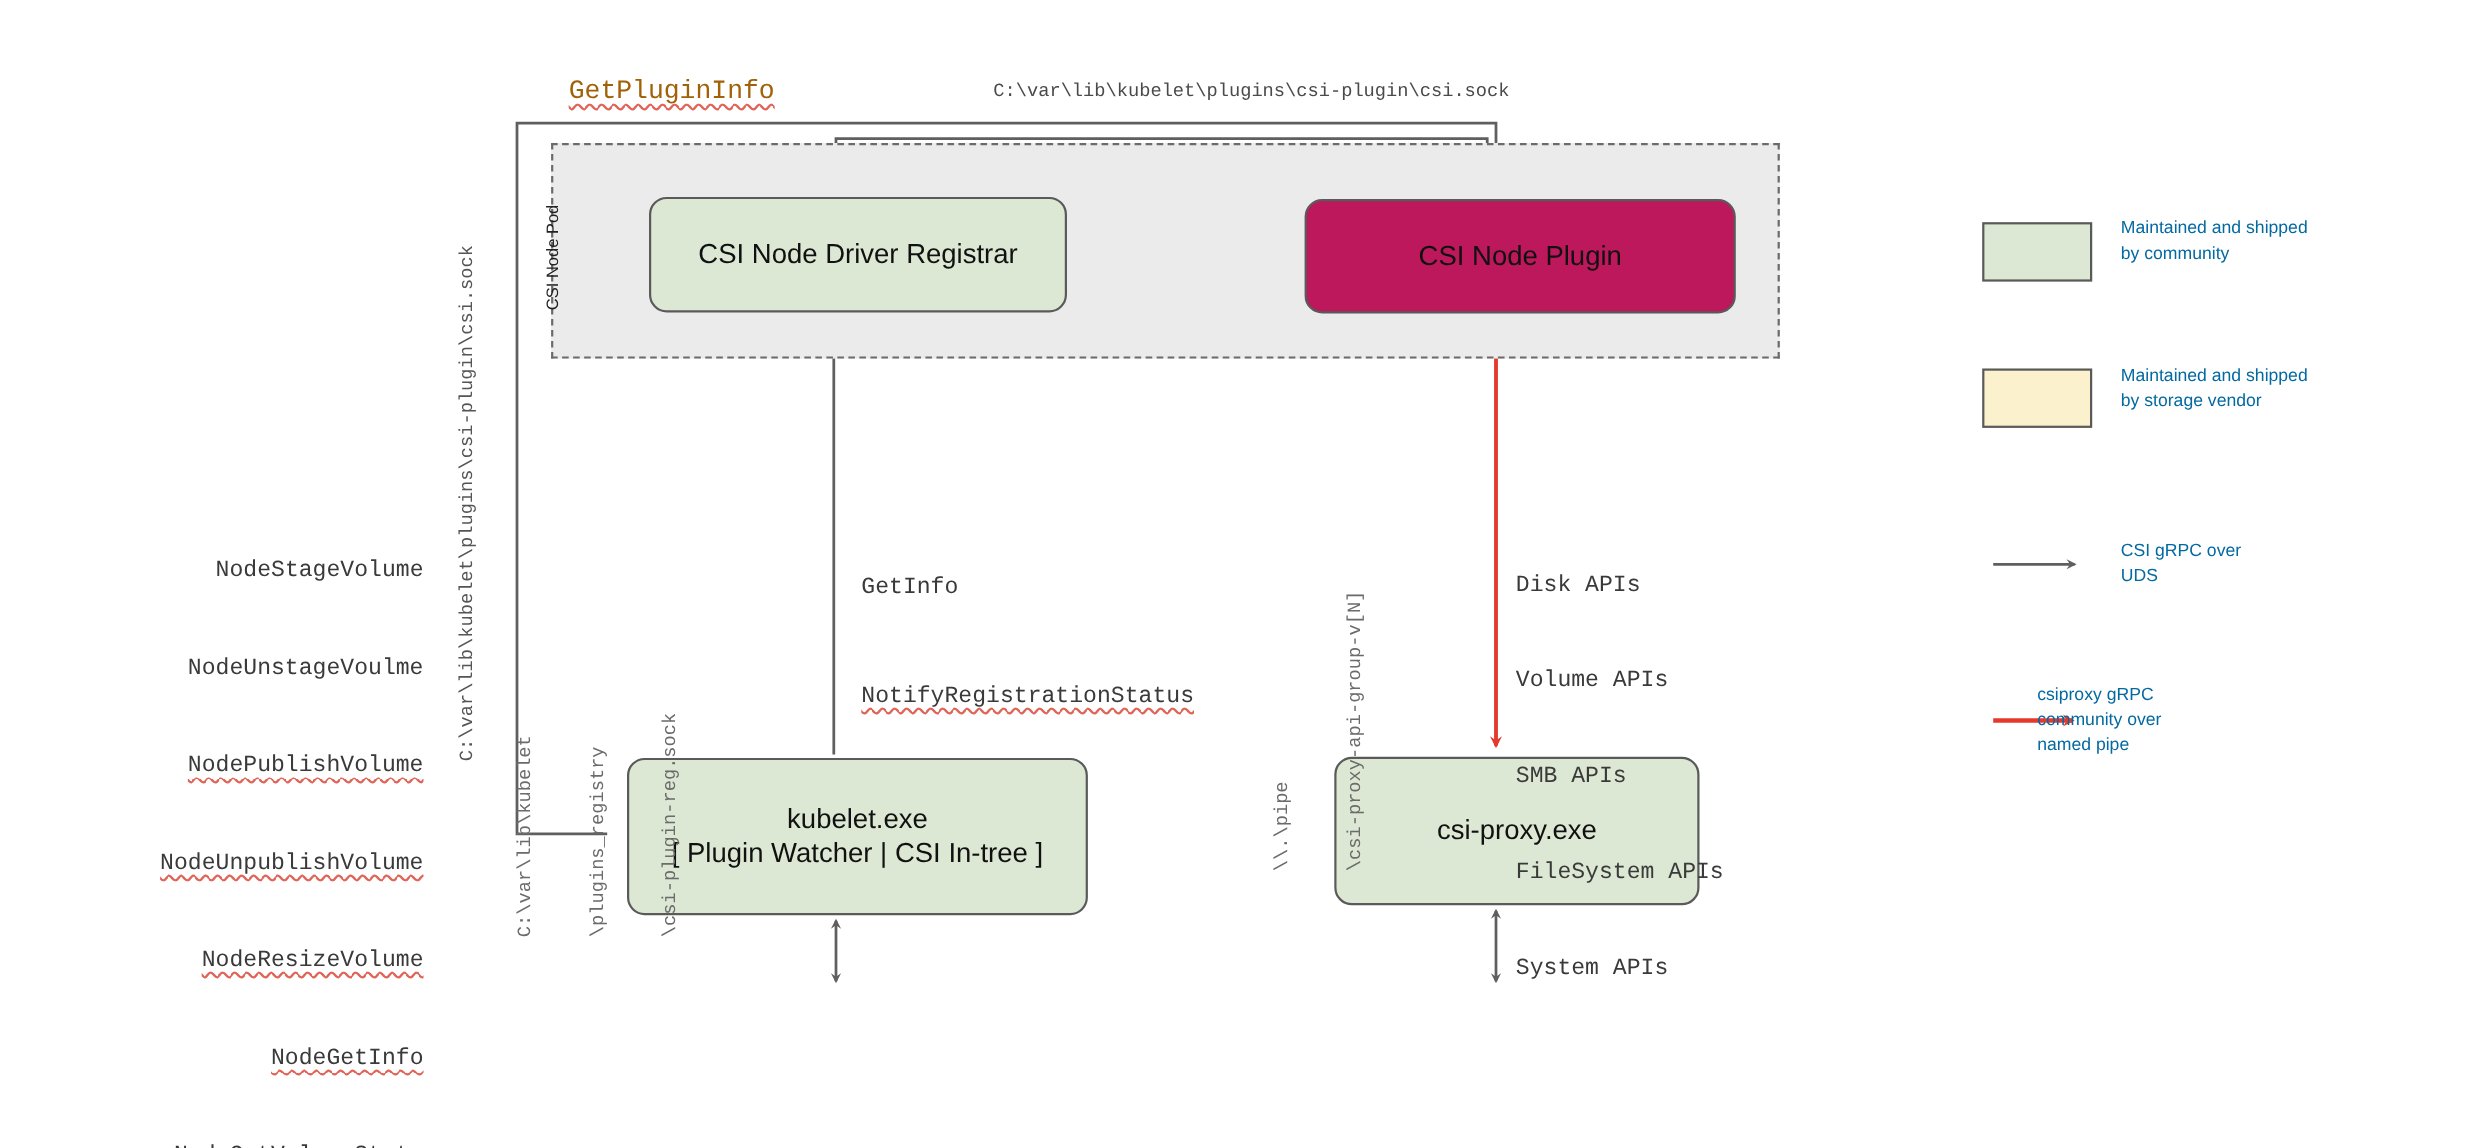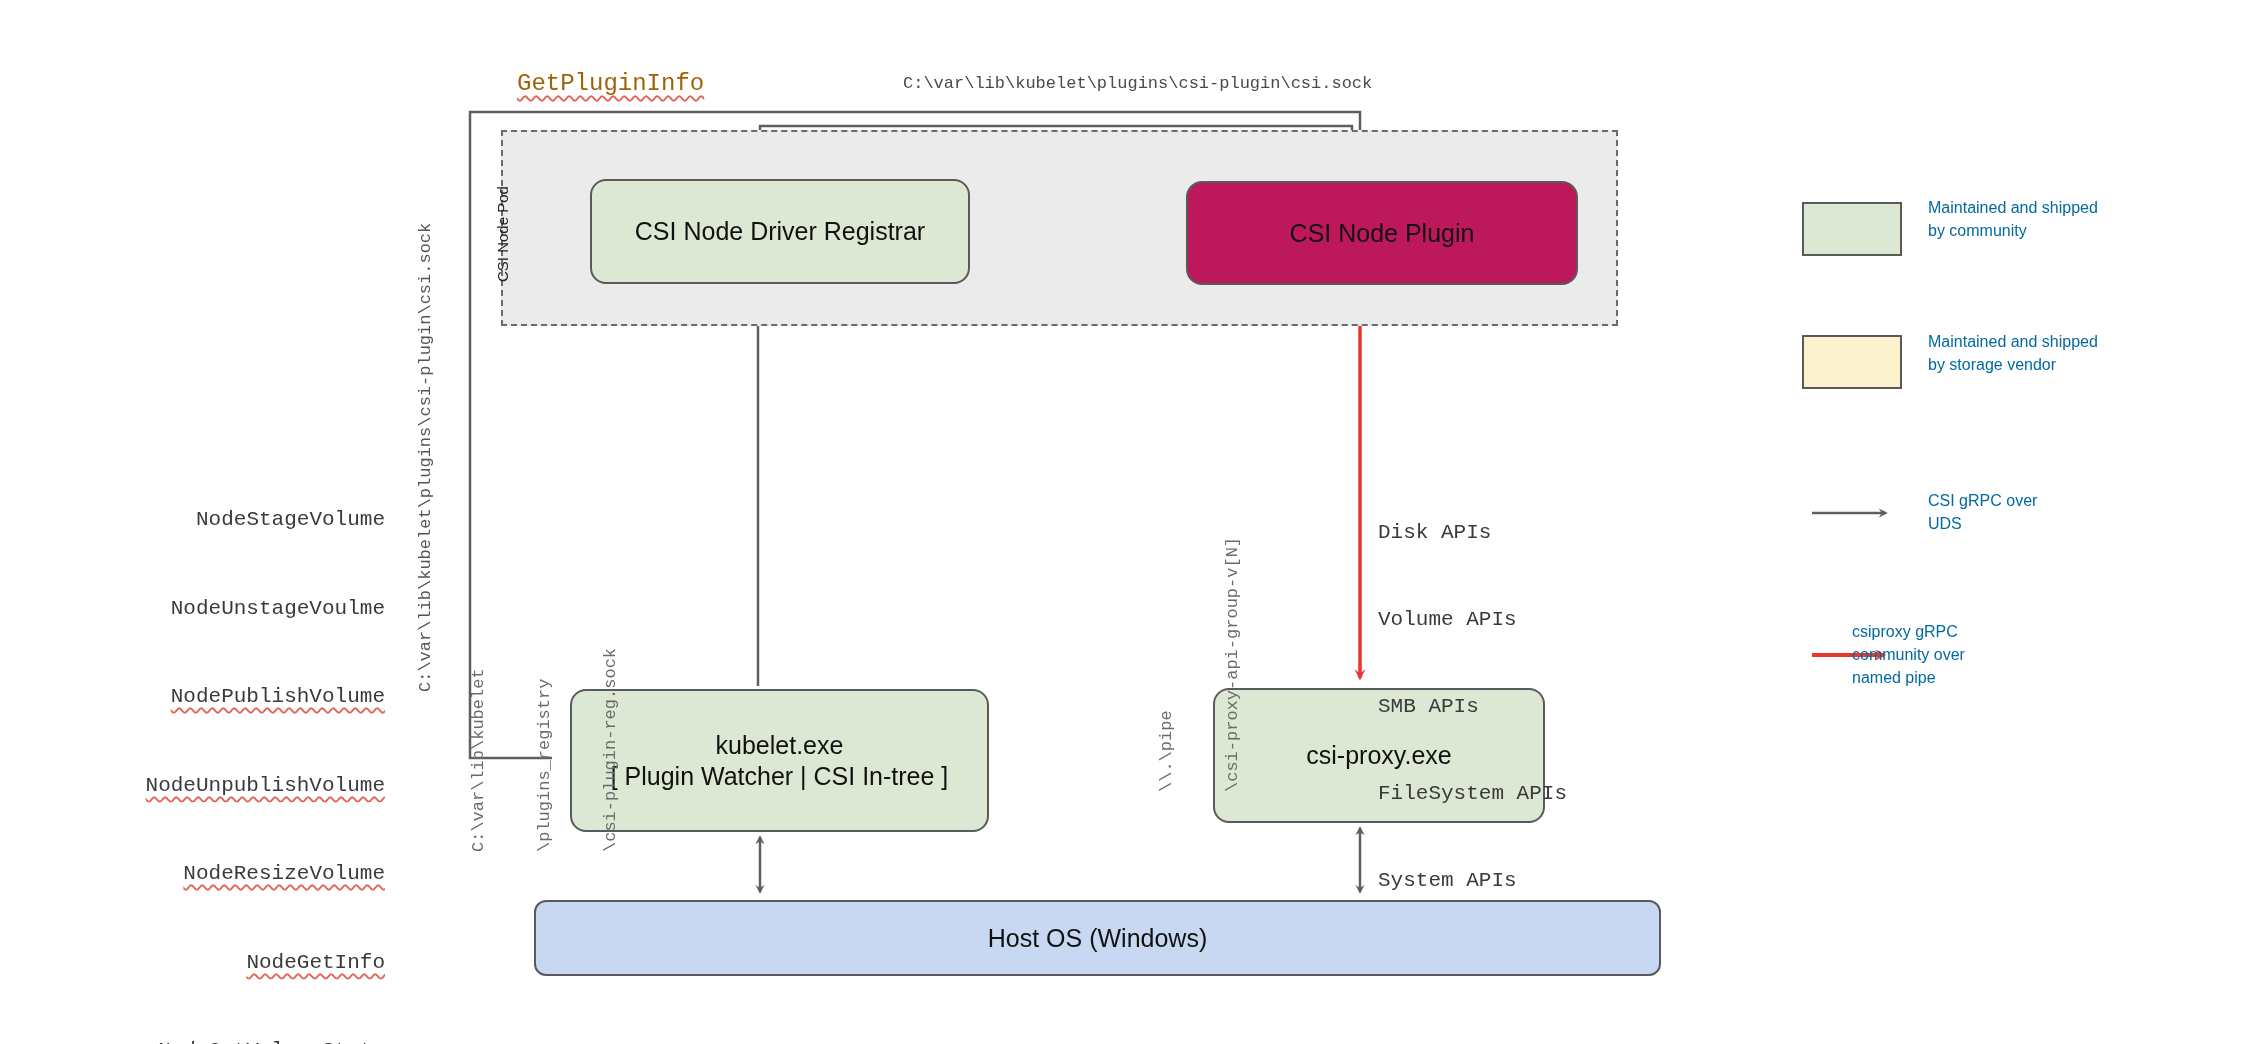--- a/index.html
+++ b/index.html
@@ -64,23 +64,20 @@
   </div>
   <div class="box green" style="left:552px;top:689px;width:415px;height:139px;">
     <span>
       <span style="display:block;">kubelet.exe</span>
       <span style="display:block;">[ Plugin Watcher | CSI In-tree ]</span>
     </span>
   </div>
   <div class="box green" style="left:1195px;top:688px;width:328px;height:131px;">
     <span>csi-proxy.exe</span>
   </div>
-  <div class="box blue" style="left:516px;top:900px;width:1123px;height:72px;">
-    <span>Host OS (Windows)</span>
-  </div>
 
   <div class="mono sq" style="left:517px;top:70px;font-size:24px;color:#a16207;">GetPluginInfo</div>
   <div class="mono" style="left:903px;top:74px;font-size:17px;color:#4a4a4a;">C:\var\lib\kubelet\plugins\csi-plugin\csi.sock</div>
 
   <div class="vtext" style="left:437px;top:670px;line-height:22px;font-size:17px;color:#555;">C:\var\lib\kubelet\plugins\csi-plugin\csi.sock</div>
 
   <div class="mono list" style="left:80px;top:446px;width:305px;text-align:right;font-size:21px;line-height:29.5px;">
     <span>NodeStageVolume</span>
     <span>NodeUnstageVoulme</span>
     <span class="sq">NodePublishVolume</span>
@@ -89,20 +86,24 @@
     <span class="sq">NodeGetInfo</span>
     <span class="sq">NodeGetVolumeStats</span>
   </div>
 
   <div class="vtext" style="left:666px;top:610px;line-height:22px;font-size:17px;">
     <span style="display:block;">C:\var\lib\kubelet</span>
     <span style="display:block;">\plugins_registry</span>
     <span style="display:block;">\csi-plugin-reg.sock</span>
   </div>
 
+  <div class="mono list" style="left:783px;top:452px;font-size:21px;line-height:33px;">
+    <span>GetInfo</span>
+    <span class="sq">NotifyRegistrationStatus</span>
+  </div>
 
   <div class="vtext" style="left:1288px;top:616px;line-height:22px;font-size:17px;">
     <span style="display:block;">\\.\pipe</span>
     <span style="display:block;">\csi-proxy-api-group-v[N]</span>
   </div>
 
   <div class="mono list" style="left:1378px;top:460px;font-size:21px;line-height:29px;">
     <span>Disk APIs</span>
     <span>Volume APIs</span>
     <span>SMB APIs</span>

